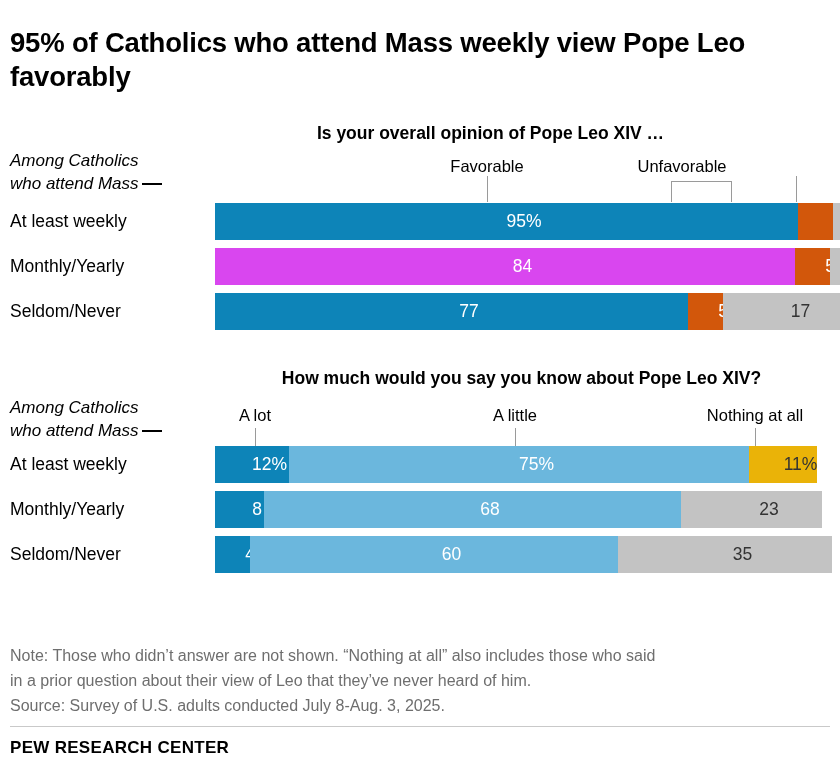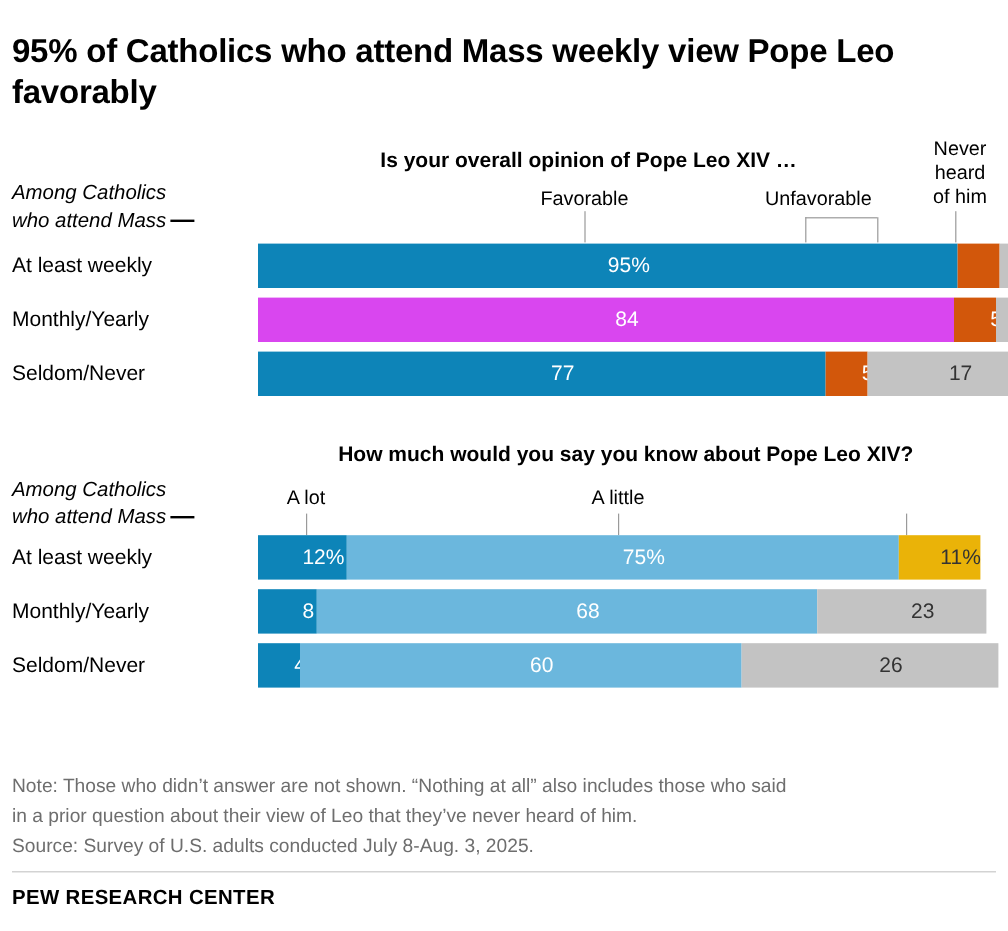--- a/index.html
+++ b/index.html
@@ -179,25 +179,20 @@
 
       <div class="panel-title">Is your overall opinion of Pope Leo XIV …</div>
 
       <div class="among-label">
         <span>Among Catholics</span><br>
         <span>who attend Mass</span><span class="among-underline"></span>
       </div>
 
       <div class="col-head" style="left:392px; top:38px; width:170px;">Favorable</div>
       <div class="col-head" style="left:592px; top:38px; width:160px;">Unfavorable</div>
-      <div class="col-head" style="left:750px; top:-4px; width:80px;">
-        <span>Never</span><br>
-        <span>heard</span><br>
-        <span>of him</span>
-      </div>
 
       <div class="leader leader-v" style="left:477px; top:57px; height:26px;"></div>
       <div class="leader leader-h" style="left:661px; top:62px; width:60px;"></div>
       <div class="leader leader-v" style="left:661px; top:62px; height:21px;"></div>
       <div class="leader leader-v" style="left:721px; top:62px; height:21px;"></div>
       <div class="leader leader-v" style="left:786px; top:57px; height:26px;"></div>
     </div>
 
     <div class="rows">
 
@@ -237,20 +232,21 @@
 
       <div class="panel-title wide" style="top:0;">How much would you say you know about Pope Leo XIV?</div>
 
       <div class="among-label" style="top:28px;">
         <span>Among Catholics</span><br>
         <span>who attend Mass</span><span class="among-underline"></span>
       </div>
 
       <div class="col-head" style="left:190px; top:38px; width:110px;">A lot</div>
       <div class="col-head" style="left:430px; top:38px; width:150px;">A little</div>
+      <div class="col-head" style="left:660px; top:38px; width:170px;">Nothing at all</div>
 
       <div class="leader leader-v" style="left:245px; top:60px; height:18px;"></div>
       <div class="leader leader-v" style="left:505px; top:60px; height:18px;"></div>
       <div class="leader leader-v" style="left:745px; top:60px; height:18px;"></div>
     </div>
 
     <div class="rows">
 
       <div class="row">
         <div class="row-label">At least weekly</div>
@@ -268,21 +264,21 @@
           <div class="seg" style="width:417px; background:#6bb7dd;">68</div>
           <div class="seg dark-text" style="width:141px; background:#c3c3c3;">23</div>
         </div>
       </div>
 
       <div class="row">
         <div class="row-label">Seldom/Never</div>
         <div class="bars">
           <div class="seg" style="width:25px; background:#0d84b8;">4</div>
           <div class="seg" style="width:368px; background:#6bb7dd;">60</div>
-          <div class="seg dark-text" style="width:214px; background:#c3c3c3;">26</div>
+          <div class="seg dark-text" style="width:214px; background:#c3c3c3;">35</div>
         </div>
       </div>
 
     </div>
   </div>
 
   <div class="notes">
     <p>Note: Those who didn’t answer are not shown. “Nothing at all” also includes those who said</p>
     <p>in a prior question about their view of Leo that they’ve never heard of him.</p>
     <p>Source: Survey of U.S. adults conducted July 8-Aug. 3, 2025.</p>

